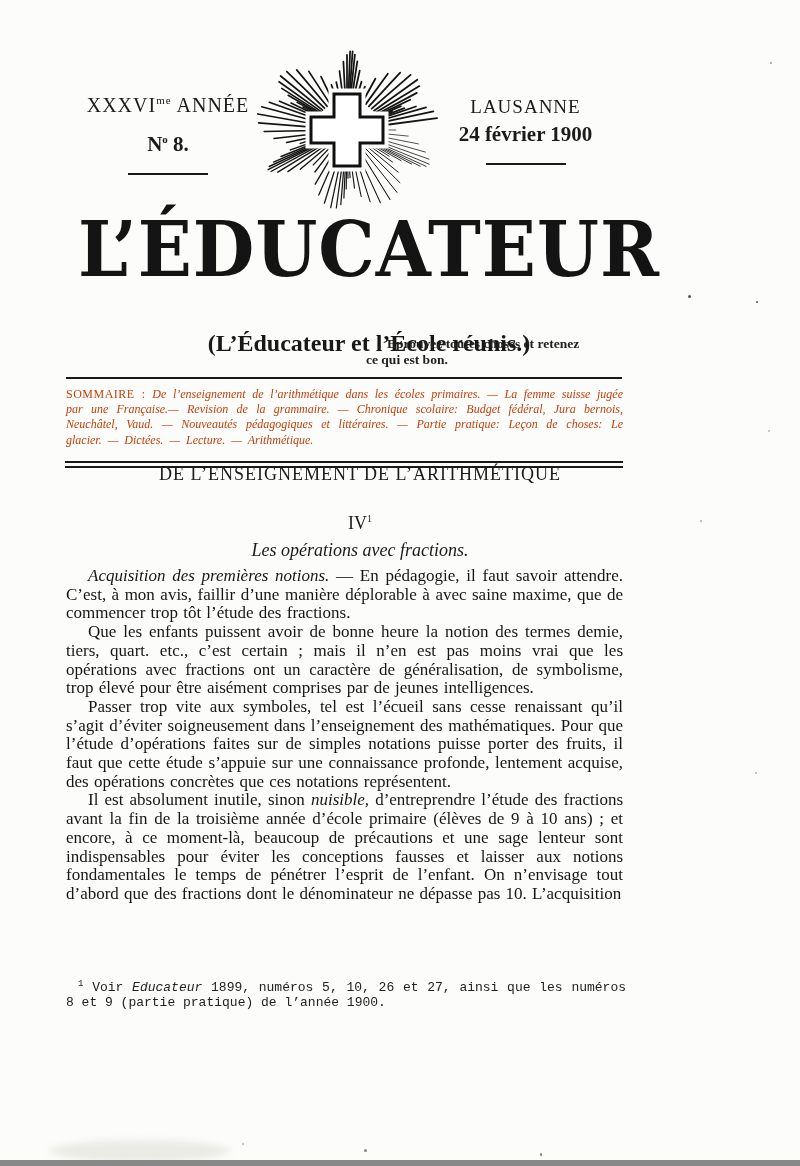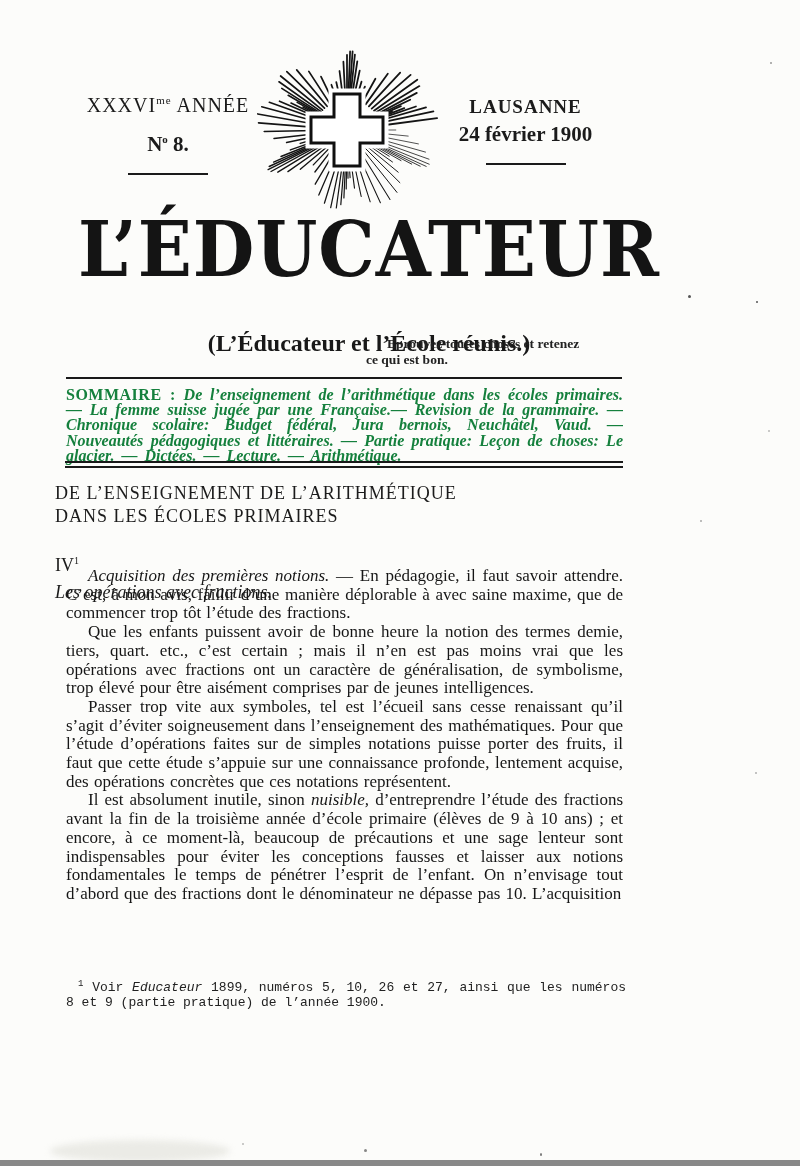--- a/index.html
+++ b/index.html
@@ -12,21 +12,21 @@
     color:#1b1b1b;
     font-family:"Liberation Serif", serif;
   }
   
   .mh-col{position:absolute;text-align:center;}
   .mh-left{left:58px;top:94px;width:220px;}
   .mh-right{left:423px;top:96px;width:205px;}
   .mh-annee{font-size:20px;letter-spacing:1px;white-space:nowrap;}
   .mh-annee sup,.mh-num sup{font-size:11px;}
   .mh-num{font-size:21px;font-weight:bold;margin-top:15px;}
-  .mh-place{font-size:19px;letter-spacing:1px;font-weight:bold;}
+  .mh-place{font-size:19px;letter-spacing:1px;}
   .mh-date{font-size:21px;font-weight:bold;margin-top:4px;white-space:nowrap;}
   .mh-rule{width:80px;height:2px;background:#1a1a1a;margin:16px auto 0;}
   .emblem{position:absolute;left:252px;top:44px;width:190px;height:172px;}
   
   .title{
     position:absolute;left:0;top:204px;width:738px;
     text-align:center;
     font-family:"DejaVu Serif", serif;
     font-weight:bold;font-size:71px;letter-spacing:1px;
     white-space:nowrap;
@@ -44,26 +44,26 @@
     font-size:13.5px;font-weight:bold;line-height:16px;color:#222;
   }
   .motto .l1{text-indent:21px;display:block;}
   
   .rule-single{position:absolute;left:66px;top:377px;width:556px;height:2px;background:#191919;}
   .rule-double{position:absolute;left:65px;top:461px;width:558px;height:7px;
     border-top:2px solid #191919;border-bottom:2px solid #191919;box-sizing:border-box;}
   
   .sommaire{
     position:absolute;left:66px;top:387px;width:557px;
-    font-size:16px;line-height:15.2px;text-align:justify;
-    font-style:italic;font-weight:bold;word-spacing:3px;color:#15803d;
+    font-size:12px;line-height:15.2px;text-align:justify;
+    font-style:italic;font-weight:normal;word-spacing:3px;color:#c2410c;
   }
   .sommaire .label{font-style:normal;letter-spacing:0.5px;}
   
-  .headings{position:absolute;left:55px;top:482px;width:610px;color:#1b1b1b;}
+  .headings{position:absolute;left:55px;top:463px;width:610px;text-align:center;color:#1b1b1b;}
   .h-line{font-size:18px;letter-spacing:1px;line-height:23px;}
   .h-sec{font-size:18px;margin-top:22px;line-height:22px;}
   .h-sec sup{font-size:10px;}
   .h-sub{font-style:italic;font-size:18px;margin-top:4px;line-height:24px;}
   .body-text{
     position:absolute;left:66px;top:567px;width:557px;
     font-size:17px;line-height:18.7px;text-align:justify;
     word-spacing:1px;color:#161616;
   }
   .body-text p{margin:0;text-indent:22px;}
@@ -199,21 +199,20 @@
   </div>
 
   <div class="rule-single"></div>
   <div class="sommaire">
     <span class="label">SOMMAIRE :</span><span> De l’enseignement de l’arithmétique dans les écoles primaires. — La femme suisse jugée par une Française.— Revision de la grammaire. — Chronique scolaire: Budget fédéral, Jura bernois, Neuchâtel, Vaud. — Nouveautés pédagogiques et littéraires. — Partie pratique: Leçon de choses: Le glacier. — Dictées. — Lecture. — Arithmétique.</span>
   </div>
   <div class="rule-double"></div>
 
   <div class="headings">
     <div class="h-line">DE L’ENSEIGNEMENT DE L’ARITHMÉTIQUE</div>
-    <div class="h-line">DANS LES ÉCOLES PRIMAIRES</div>
     <div class="h-sec"><span>IV</span><sup>1</sup></div>
     <div class="h-sub">Les opérations avec fractions.</div>
   </div>
 
   <div class="body-text">
     <p><i>Acquisition des premières notions.</i><span> — En pédagogie, il faut savoir attendre. C’est, à mon avis, faillir d’une manière déplorable à avec saine maxime, que de commencer trop tôt l’étude des fractions.</span></p>
     <p>Que les enfants puissent avoir de bonne heure la notion des termes demie, tiers, quart. etc., c’est certain ; mais il n’en est pas moins vrai que les opérations avec fractions ont un caractère de généralisation, de symbolisme, trop élevé pour être aisément comprises par de jeunes intelligences.</p>
     <p>Passer trop vite aux symboles, tel est l’écueil sans cesse renaissant qu’il s’agit d’éviter soigneusement dans l’enseignement des mathématiques. Pour que l’étude d’opérations faites sur de simples notations puisse porter des fruits, il faut que cette étude s’appuie sur une connaissance profonde, lentement acquise, des opérations concrètes que ces notations représentent.</p>
     <p><span>Il est absolument inutile, sinon </span><i>nuisible,</i><span> d’entreprendre l’étude des fractions avant la fin de la troisième année d’école primaire (élèves de 9 à 10 ans) ; et encore, à ce moment-là, beaucoup de précautions et une sage lenteur sont indispensables pour éviter les conceptions fausses et laisser aux notions fondamentales le temps de pénétrer l’esprit de l’enfant. On n’envisage tout d’abord que des fractions dont le dénominateur ne dépasse pas 10. L’acquisition</span></p>
   </div>

